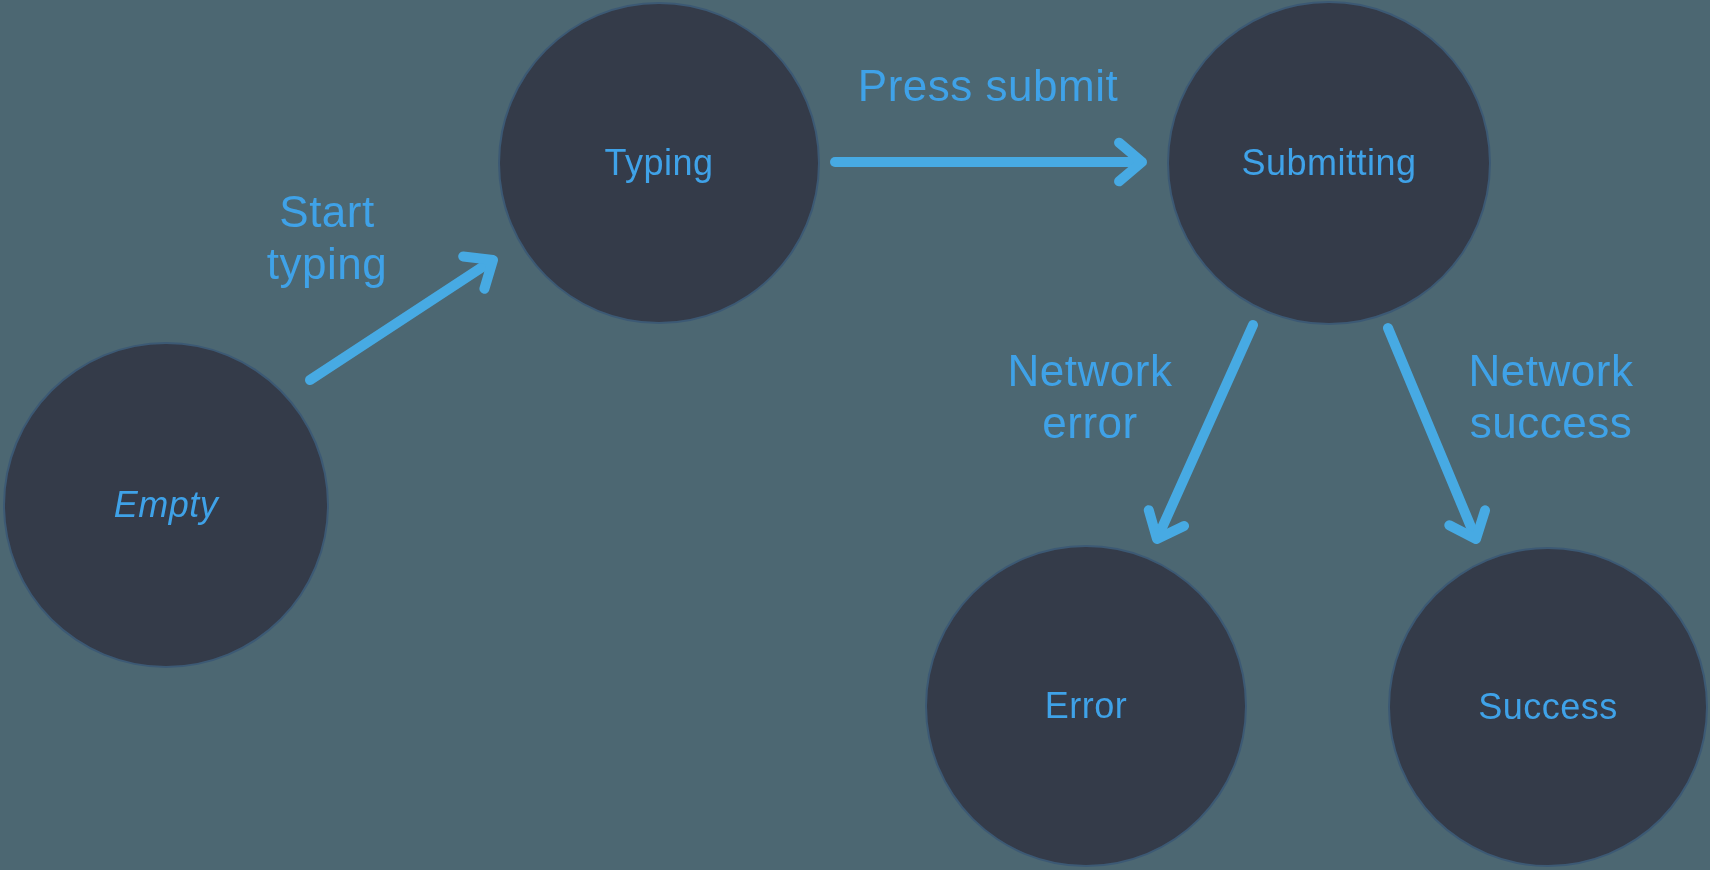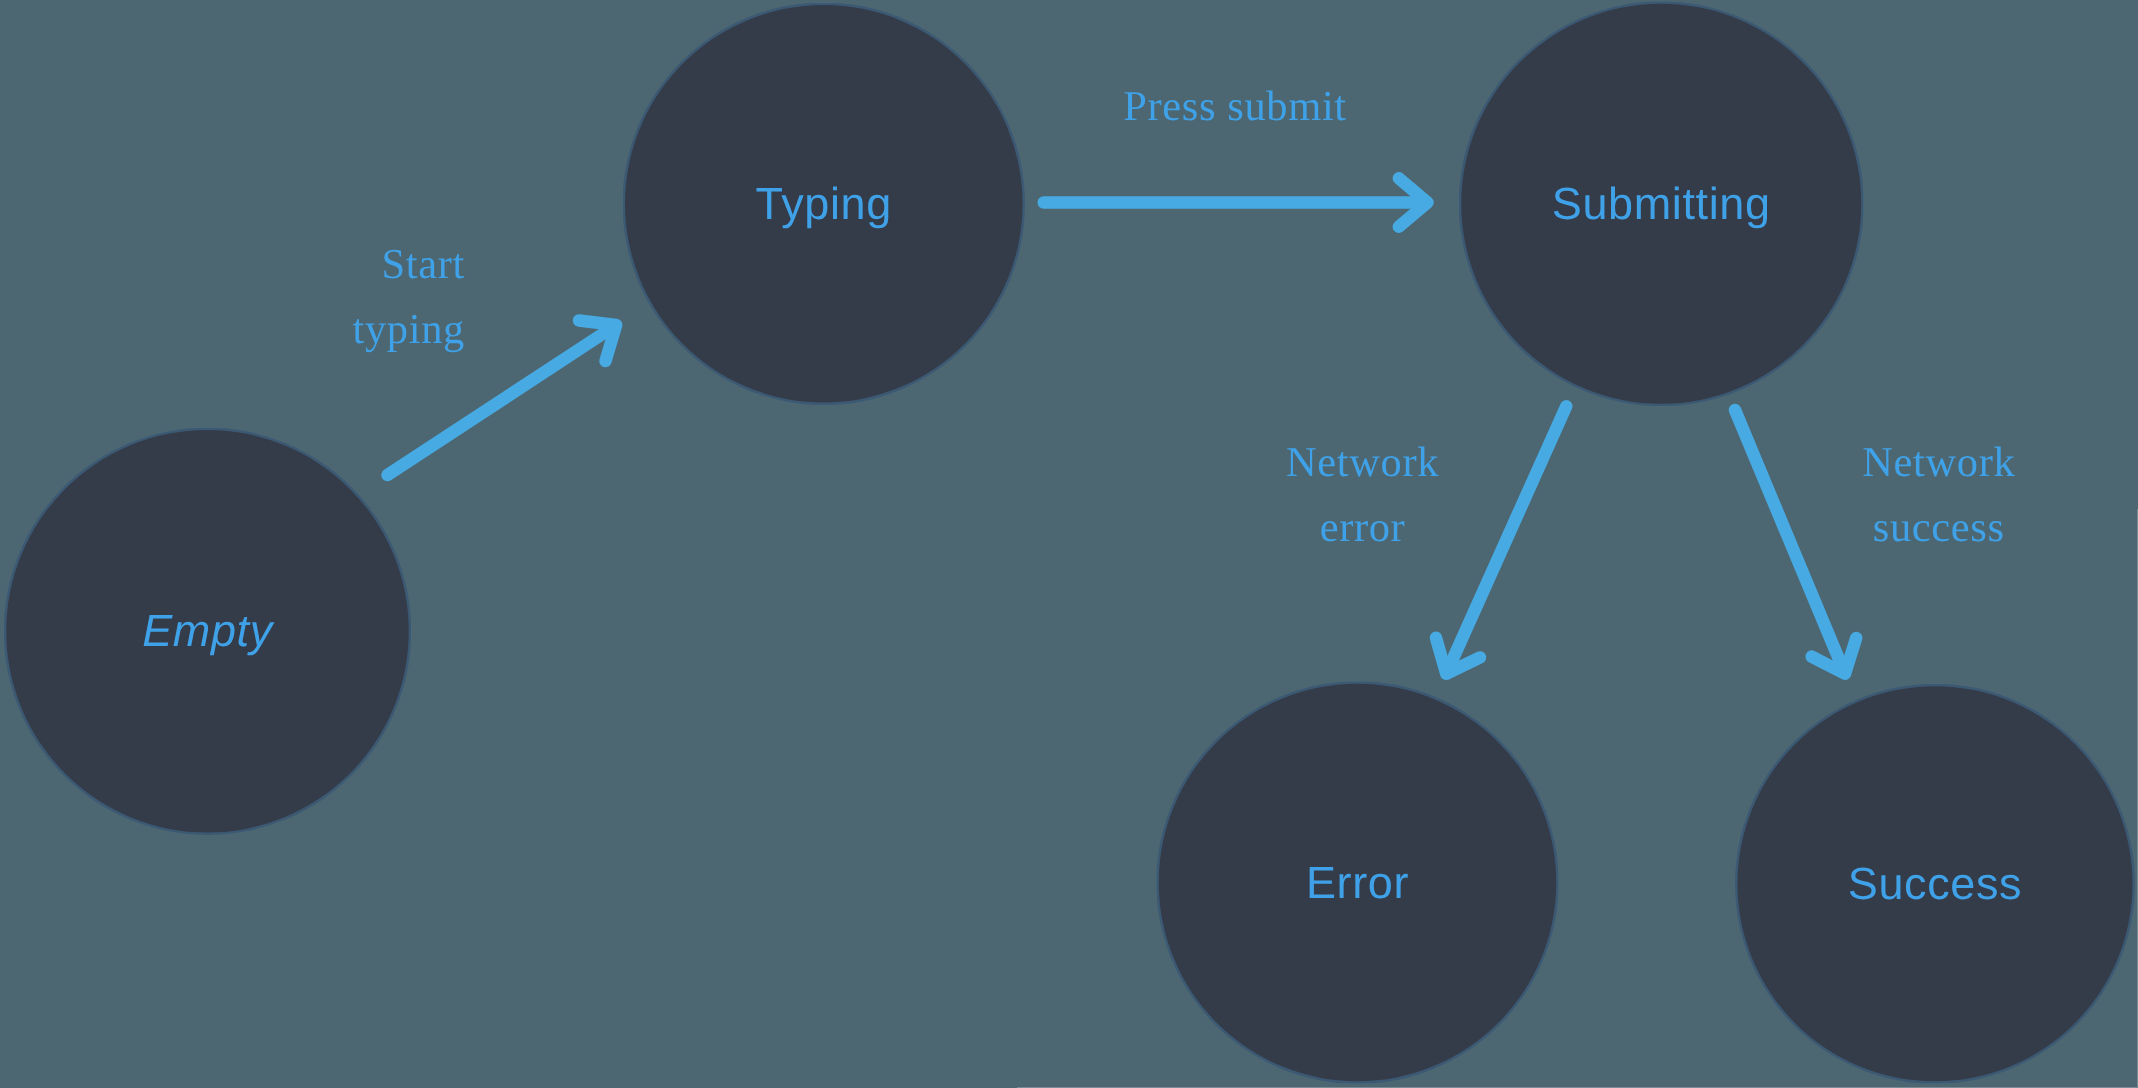--- a/index.html
+++ b/index.html
@@ -38,26 +38,25 @@
   }
   .node span {
     color: var(--text, #3FA2E8);
     font-size: 36px;
     letter-spacing: 0.5px;
   }
   .edge-label {
     position: absolute;
     transform: translate(-50%, -50%);
     color: var(--text, #3FA2E8);
-    font-size: 34px;
+    font-size: 44px;
     line-height: 52px;
     letter-spacing: 0.5px;
     text-align: center;
     white-space: pre-line;
-    font-family: Liberation Serif, serif;
   }
 </style>
 </head>
 <body>
 
 <div id="canvas">
   <svg id="edges" xmlns="http://www.w3.org/2000/svg" viewBox="0 0 1710 870">
       <g>
         <line x1="310" y1="380" x2="484.63755632614135" y2="265.4835696222024"></line>
         <polyline points="484.40998848779407,288.74389852160226 493,260 463.2143132488615,256.4204937822301"></polyline>
@@ -69,21 +68,21 @@
       <g>
         <line x1="1253" y1="325" x2="1161.0930072684964" y2="529.8760046306436"></line>
         <polyline points="1148.7579963097817,510.15438724571055 1157,539 1184.0250314810667,525.975113303857"></polyline>
       </g>
       <g>
         <line x1="1388" y1="328" x2="1472.1507404601573" y2="529.7705254215134"></line>
         <polyline points="1449.330399440248,525.2620086627165 1476,539 1485.0051440444781,510.38344219270596"></polyline>
       </g>
     </svg>
 
-<div class="edge-label" style="left: 327px; top: 238px; text-align: right;">Start
+<div class="edge-label" style="left: 327px; top: 238px;">Start
 typing</div>
     <div class="edge-label" style="left: 988px; top: 86px;">Press submit</div>
     <div class="edge-label" style="left: 1090px; top: 397px;">Network
 error</div>
     <div class="edge-label" style="left: 1551px; top: 397px;">Network
 success</div>
     <div class="node" style="left: 3px; top: 342px; width: 326px; height: 326px; font-style: italic;">
       <span>Empty</span>
     </div>
     <div class="node" style="left: 498px; top: 2px; width: 322px; height: 322px;">

